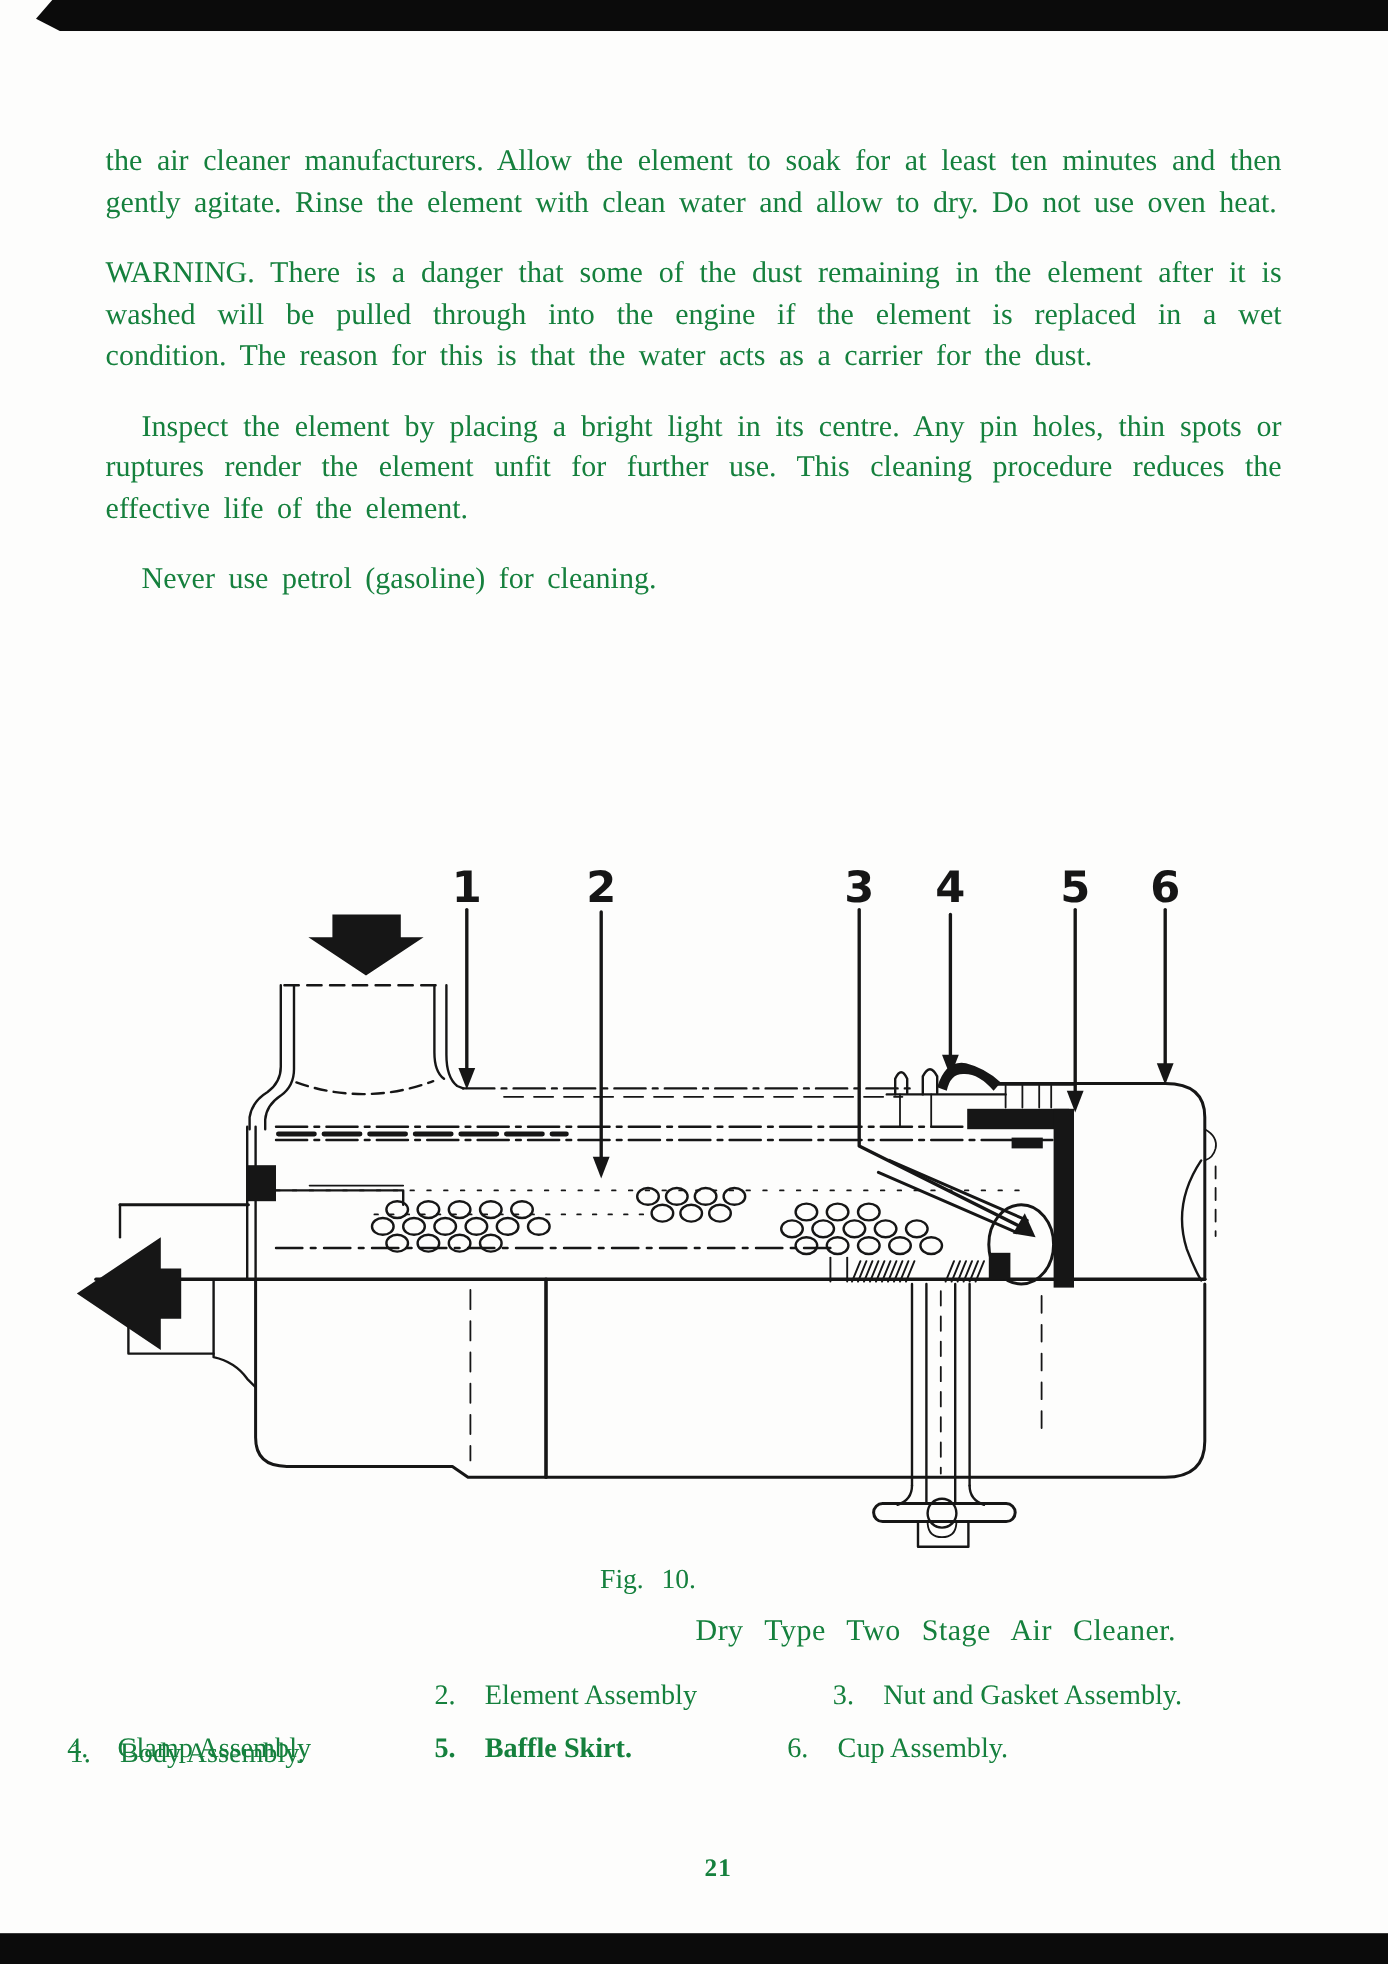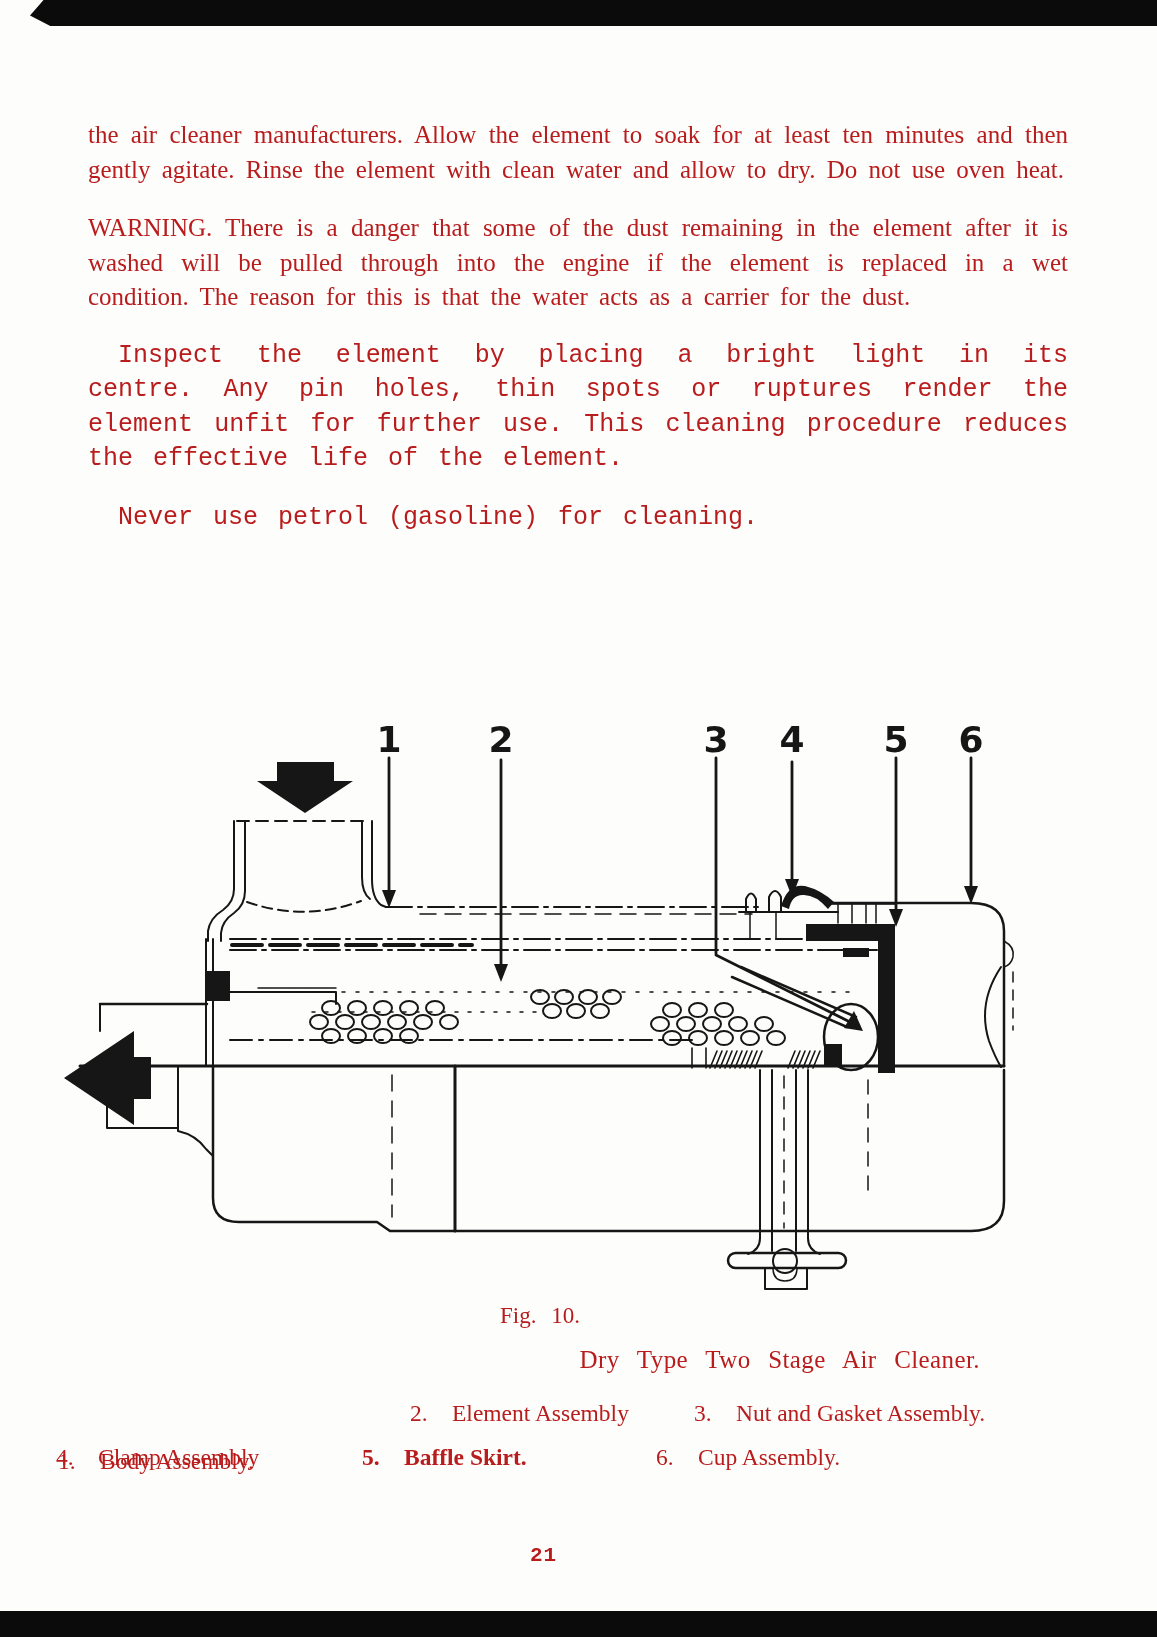--- a/index.html
+++ b/index.html
@@ -1,37 +1,37 @@
 <!DOCTYPE html>
 <html><head>
 <meta charset="utf-8">
 <style>
   html,body{margin:0;padding:0;background:#ffffff;}
   .page{
     position:relative;width:1157px;height:1637px;margin:0 auto;
-    background:#fdfdfc;color:#b91c1c;overflow:hidden;
+    background:#fdfdfc;color:#15803d;overflow:hidden;
     font-family:"Liberation Serif", serif;
   }
   .scan-bar{position:absolute;background:#0b0b0b;}
   .scan-bar.top{left:30px;right:0;top:0;height:26px;clip-path:polygon(0 60%,1.2% 0,100% 0,100% 100%,1.8% 100%);}
   .scan-bar.bottom{left:0;right:0;top:1611px;height:26px;}
   .text-col{
     position:absolute;left:88px;top:118px;width:980px;
     font-size:25px;line-height:34.5px;text-align:justify;word-spacing:5px;
   }
   .text-col p{margin:0 0 24px 0;}
-  .text-col p.indent{text-indent:30px;font-family:Liberation Mono, monospace;}
+  .text-col p.indent{text-indent:30px;}
   .diagram{position:absolute;left:0;top:680px;width:1157px;height:625px;}
   .fig-label{position:absolute;left:390px;top:1303px;width:300px;text-align:center;font-size:23px;word-spacing:9px;}
   .fig-title{position:absolute;left:290px;top:1346px;width:690px;text-align:right;font-size:25px;word-spacing:11px;letter-spacing:.4px;}
   .legend-item{position:absolute;font-size:23.5px;white-space:nowrap;}
   .lnum{display:inline-block;width:42px;}
   .page-num{
-    position:absolute;left:530px;top:1544px;width:80px;text-align:left;
-    font-size:21px;font-weight:bold;font-family:Liberation Mono, monospace;letter-spacing:1px;
+    position:absolute;left:530px;top:1544px;width:80px;text-align:right;
+    font-size:21px;font-weight:bold;font-family:Liberation Serif, serif;letter-spacing:1px;
   }
   .callout-num{font-family:"DejaVu Sans", sans-serif;font-weight:700;font-size:36px;fill:#161616;}
 </style>
 </head>
 <body>
 
 <div class="page">
 
   <div class="scan-bar top"></div>
 
@@ -219,21 +219,21 @@
     <text class="callout-num" x="896" y="752" text-anchor="middle">5</text>
     <text class="callout-num" x="971" y="752" text-anchor="middle">6</text>
   </svg>
 
   <div class="fig-label">Fig. 10.</div>
   <div class="fig-title">Dry Type Two Stage Air Cleaner.</div>
 
   <div class="legend-item" style="left:58px;top:1400px;margin-top:48px;">
     <span class="lnum">1.</span><span class="llabel">Body Assembly.</span>
   </div>
-  <div class="legend-item" style="left:362px;top:1400px;margin-left:48px;">
+  <div class="legend-item" style="left:362px;top:1400px;">
     <span class="lnum">2.</span><span class="llabel">Element Assembly</span>
   </div>
   <div class="legend-item" style="left:694px;top:1400px;">
     <span class="lnum">3.</span><span class="llabel">Nut and Gasket Assembly.</span>
   </div>
   <div class="legend-item" style="left:56px;top:1444px;">
     <span class="lnum">4.</span><span class="llabel">Clamp Assembly</span>
   </div>
   <div class="legend-item" style="left:362px;top:1444px;font-weight:bold;">
     <span class="lnum">5.</span><span class="llabel">Baffle Skirt.</span>

